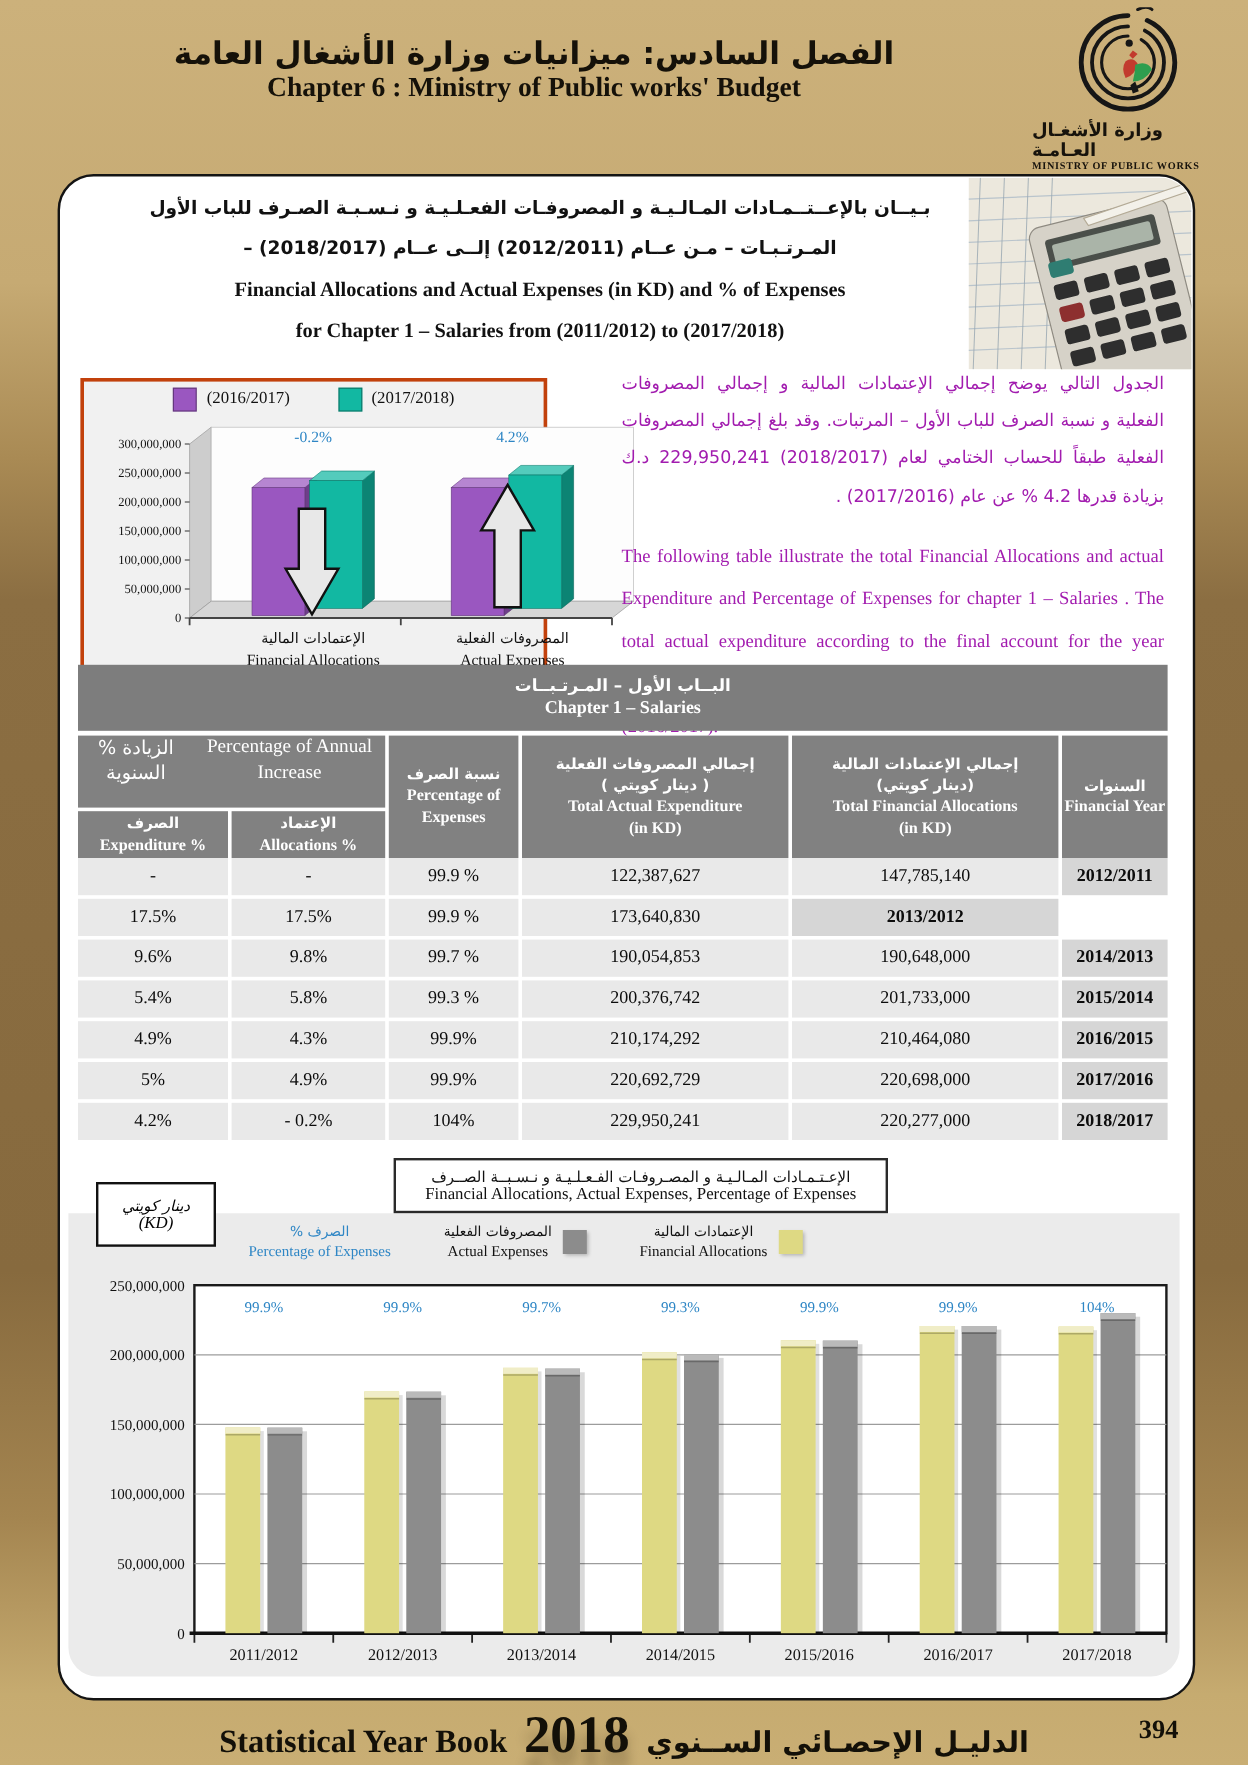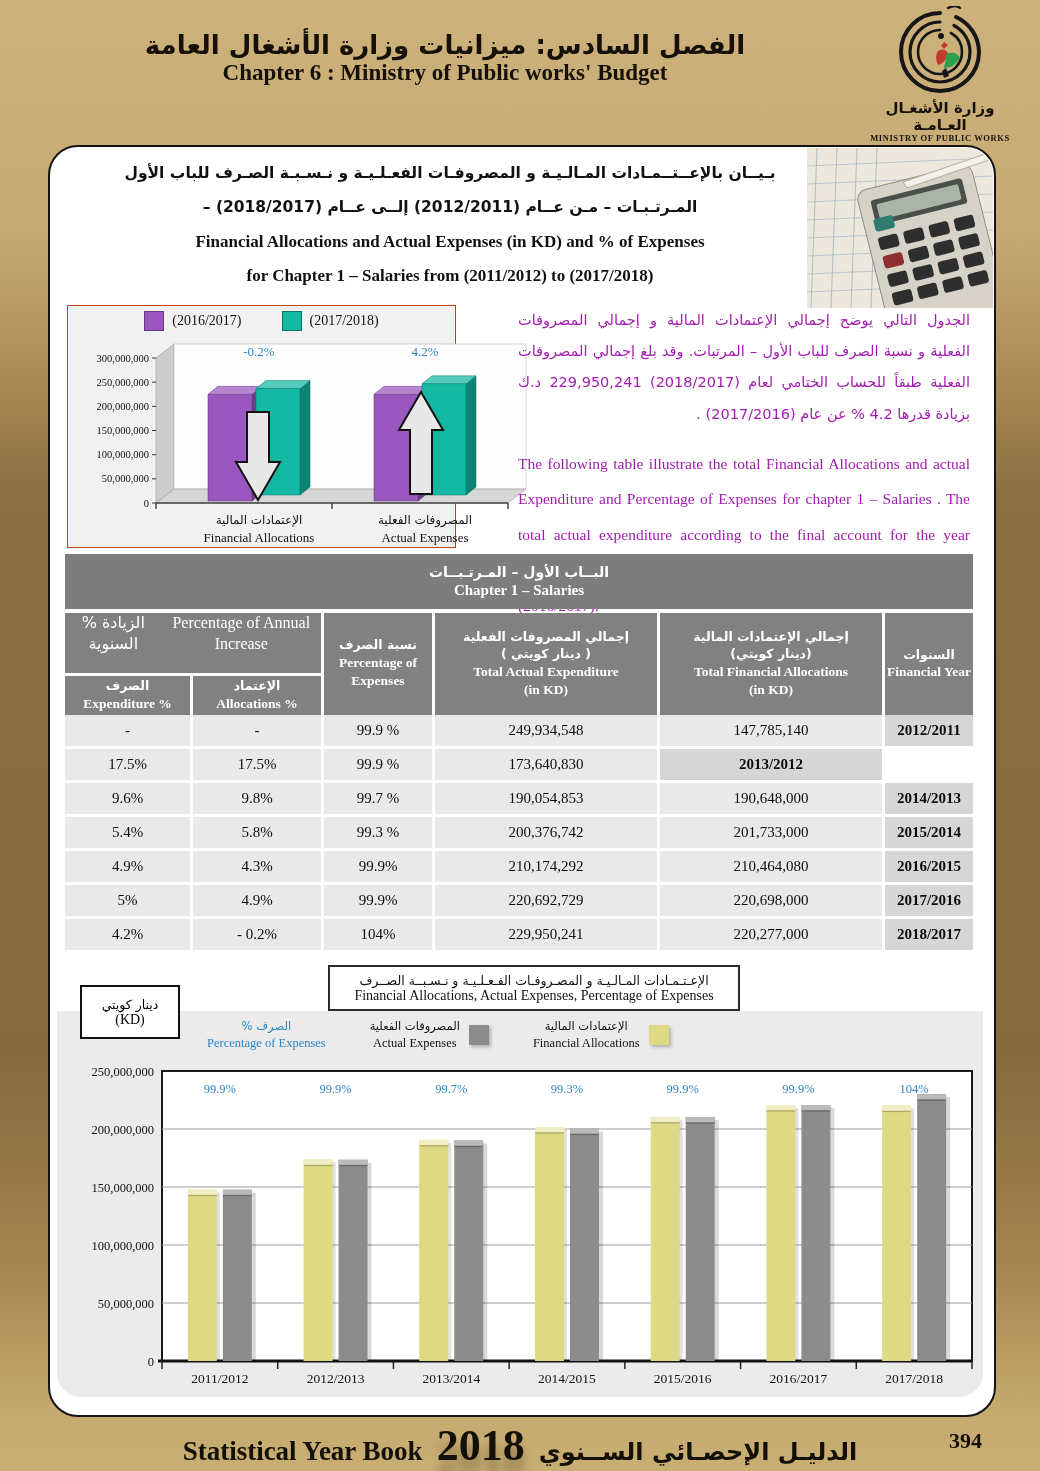--- a/index.html
+++ b/index.html
@@ -9,41 +9,41 @@
     font-family:"Liberation Serif","DejaVu Serif",serif;
     background:linear-gradient(180deg,#ccb17b 0%,#c6aa73 16%,#a98a54 26%,#8b6e42 34%,#876a3e 72%,#a48550 86%,#c6ab70 96%,#c9ae74 100%);
   }
   .ar { font-family:"DejaVu Sans",sans-serif; }
 
   
   .page-header { position:absolute; left:120px; right:270px; top:30px; text-align:center; color:#151109; }
   .hdr-ar { font-size:26px; font-weight:bold; letter-spacing:1px; }
   .hdr-en { font-size:23px; font-weight:bold; }
 
-  .logo { position:absolute; right:20px; top:6px; width:160px; height:134px; text-align:center; color:#17130c; }
+  .logo { position:absolute; right:20px; top:6px; width:160px; height:134px; text-align:left; color:#17130c; }
   .logo svg { display:block; margin:0 auto; }
   .logo-ar { font-size:15px; font-weight:bold; line-height:1.1; }
   .logo-en { font-size:8.5px; font-weight:bold; letter-spacing:.6px; }
 
   
   .panel { position:absolute; left:48px; top:145px; width:948px; height:1272px;
            background:#ffffff; border:2px solid #141414; border-radius:30px; }
 
   
   .title-block { position:absolute; left:30px; top:16px; width:740px; text-align:center; color:#111; }
   .title-block .t-ar { font-size:15.5px; font-weight:bold; line-height:1.4; margin-bottom:12px; }
   .title-block .t-en { font-size:17px; font-weight:bold; line-height:1.4; margin-bottom:10px; }
 
   
   .calc-wrap { position:absolute; right:1px; top:1px; width:186px; height:160px;
                border-top-right-radius:27px; overflow:hidden; }
 
   
-  .mini-chart { position:absolute; left:17px; top:158px; width:389px; height:243px;
-                background:#f1f1f1; border:1px solid #c2410c; }
+  .mini-chart { position:absolute; left:17px; top:168px; width:389px; height:243px;
+                background:#f1f1f1; border:3px solid #c2410c; }
   .mini-legend { position:absolute; left:0; right:0; top:5px; display:flex; justify-content:center; gap:40px; }
   .mini-legend .li { display:flex; align-items:center; gap:8px; font-size:14px; color:#111; }
   .mini-legend .sw { width:20px; height:20px; border:1px solid rgba(0,0,0,.35); }
   .mini-chart svg { position:absolute; left:0; top:28px; }
 
   
   .intro { position:absolute; left:468px; top:158px; width:452px; color:#a21caf; }
   .intro .p-ar { direction:rtl; text-align:justify; font-size:14.5px; line-height:2.15; }
   .intro .p-en { margin-top:16px; text-align:justify; font-size:15.5px; line-height:2.3; }
 
@@ -69,21 +69,21 @@
   .td { background:#e9e9e9; height:31px; display:flex; align-items:center; justify-content:center;
         font-size:15px; color:#0c0c0c; }
   .td-year { background:#d6d6d6; font-weight:bold; }
 
   
   .bchart-title { position:absolute; left:278px; top:818px; width:412px; height:46px; background:#fff;
                   border:2px solid #2a2a2a; text-align:center; display:flex; flex-direction:column; justify-content:center; z-index:3; }
   .bchart-title .bt-ar { font-size:12.5px; color:#111; }
   .bchart-title .bt-en { font-size:14px; color:#111; }
   .unit-box { position:absolute; left:30px; top:838px; width:100px; height:54px; background:#fff;
-              border:2px solid #111; text-align:center; display:flex; flex-direction:column; justify-content:center; z-index:3; }
+              border:2px solid #111; text-align:center; display:flex; flex-direction:column; justify-content:center; z-index:3;font-style:italic; }
   .unit-box .u-ar { font-size:12.5px; }
   .unit-box .u-en { font-size:14px; }
   .bchart { position:absolute; left:7px; top:864px; width:926px; height:386px; background:#ebebeb;
             border-bottom-left-radius:24px; border-bottom-right-radius:24px; }
   .b-legend { position:absolute; left:150px; top:8px; display:flex; gap:44px; z-index:2; }
   .b-legend .li { display:flex; align-items:center; gap:9px; }
   .b-legend .txt { text-align:center; line-height:1.35; font-size:12.5px; color:#111; }
   .b-legend .txt .l-ar { font-size:11.5px; display:block; }
   .b-legend .sw { width:20px; height:20px; box-shadow:2px 2px 3px rgba(0,0,0,.25); }
   .b-legend .pct-li .txt { color:#2e86c5; }
@@ -288,21 +288,21 @@
       <span class="h-ar ar">السنوات</span>
       <span class="h-en">Financial Year</span>
     </div>
   </div>
 
   <div class="tbody">
       <div class="trow">
         <div class="td">-</div>
         <div class="td">-</div>
         <div class="td">99.9 %</div>
-        <div class="td">249,934,548</div>
+        <div class="td">122,387,627</div>
         <div class="td">147,785,140</div>
         <div class="td td-year">2012/2011</div>
       </div>
       <div class="trow">
         <div class="td">17.5%</div>
         <div class="td">17.5%</div>
         <div class="td">99.9 %</div>
         <div class="td">173,640,830</div>
         <div class="td td-year">2013/2012</div>
       </div>

